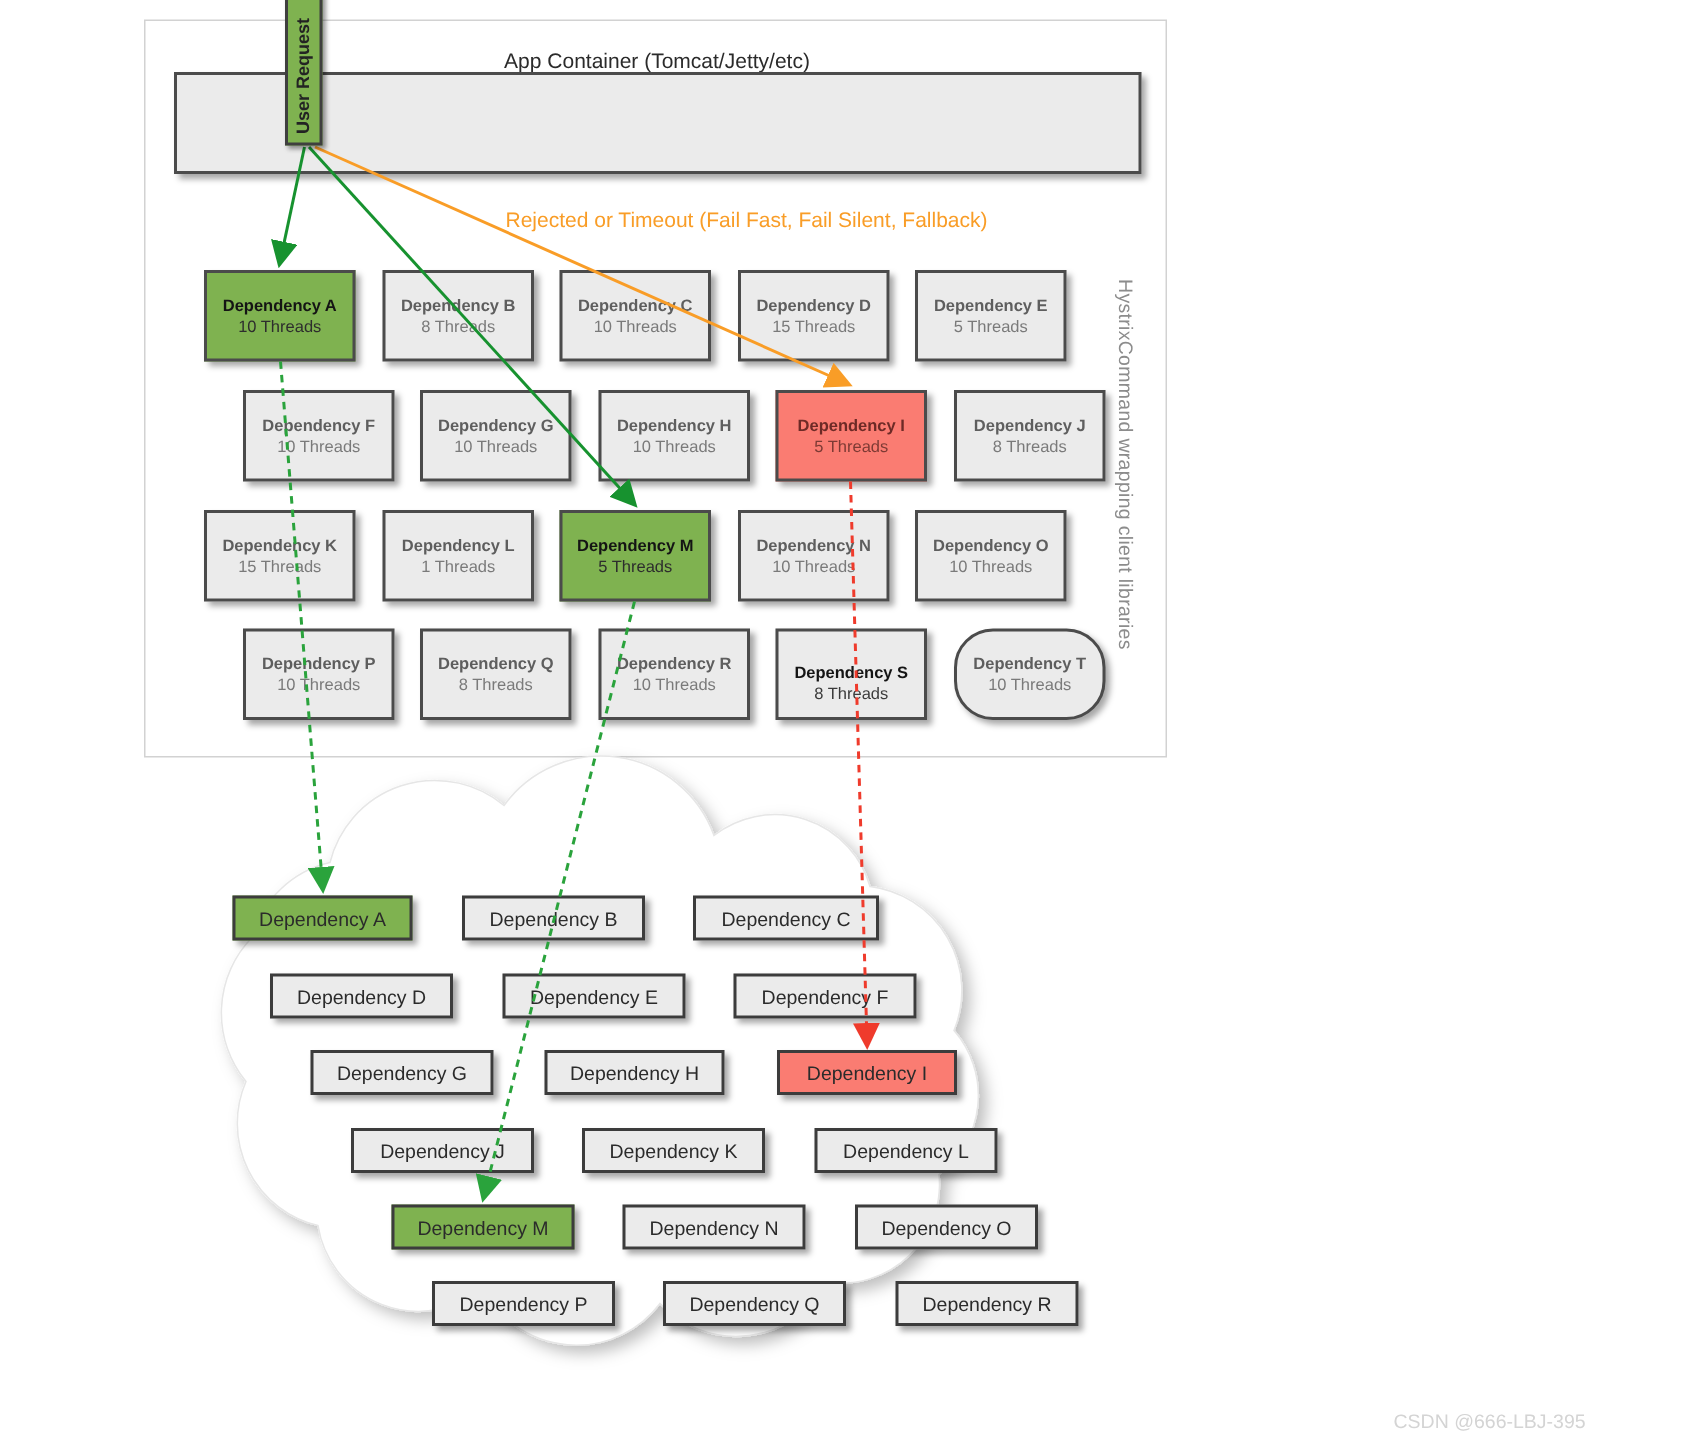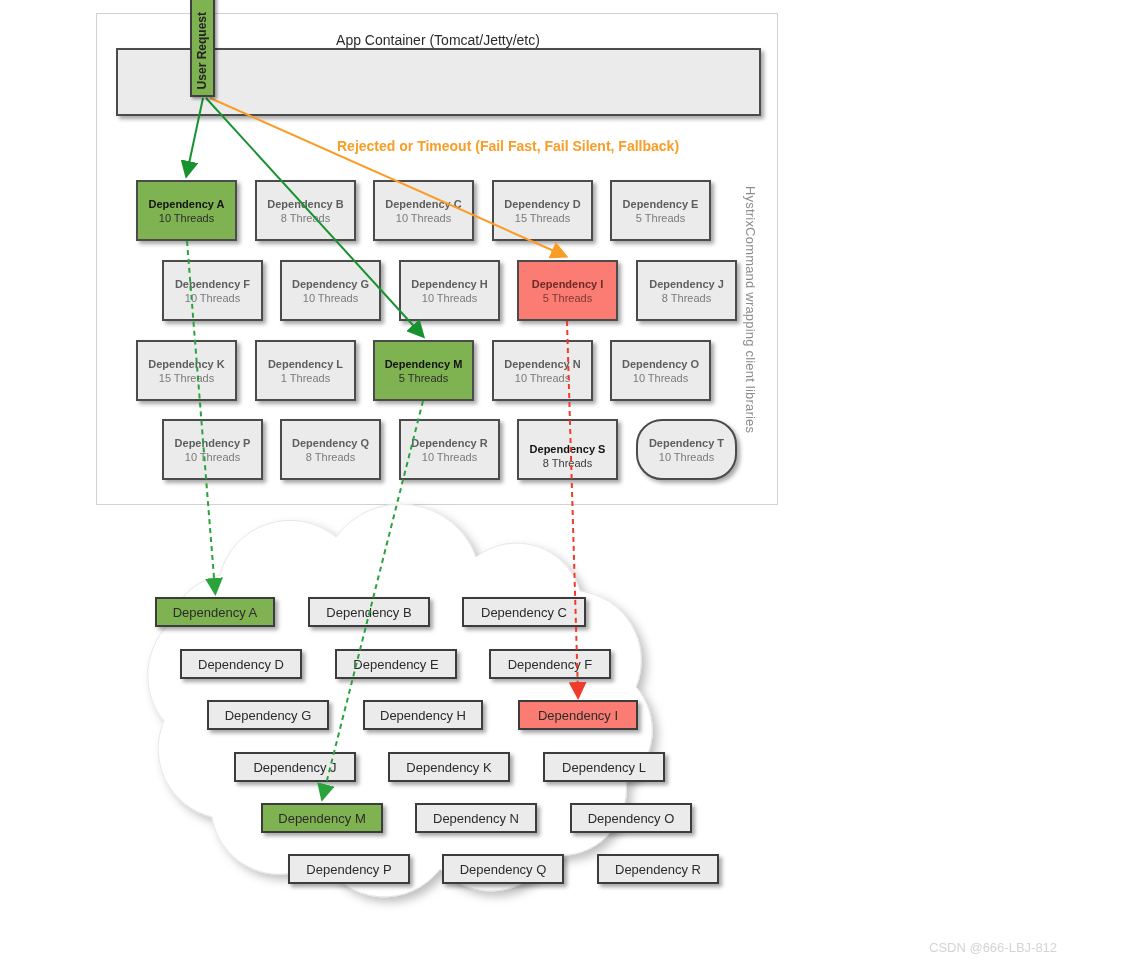--- a/index.html
+++ b/index.html
@@ -76,21 +76,21 @@
     position: absolute;
     left: 3px;
     bottom: 6px;
   }
 
   
   #rejected-label {
     position: absolute;
     left: 337px; top: 138px;
     font-size: 14px;
-    font-weight: bold;
+    font-weight: normal;
     color: #f99d27;
     white-space: nowrap;
     z-index: 12;
   }
 
   
   .dep-box {
     position: absolute;
     width: 101px; height: 61px;
     background: #ebebeb;
@@ -336,15 +336,15 @@
 
     <path d="M 187,241 L 215,590" fill="none" stroke="#2aa33c" stroke-width="2" stroke-dasharray="5,4" marker-end="url(#ah-green-d)"></path>
 
     <path d="M 423,401 L 323,796" fill="none" stroke="#2aa33c" stroke-width="2" stroke-dasharray="5,4" marker-end="url(#ah-green-d)"></path>
 
     <path d="M 567,321 L 578,694" fill="none" stroke="#ef3b2c" stroke-width="2" stroke-dasharray="5,4" marker-end="url(#ah-red)"></path>
   </svg>
 
   <div id="rejected-label">Rejected or Timeout (Fail Fast, Fail Silent, Fallback)</div>
 
-  <div id="watermark">CSDN @666-LBJ-812</div>
+  <div id="watermark">CSDN @666-LBJ-395</div>
 
 </div>
 
 </body></html>

